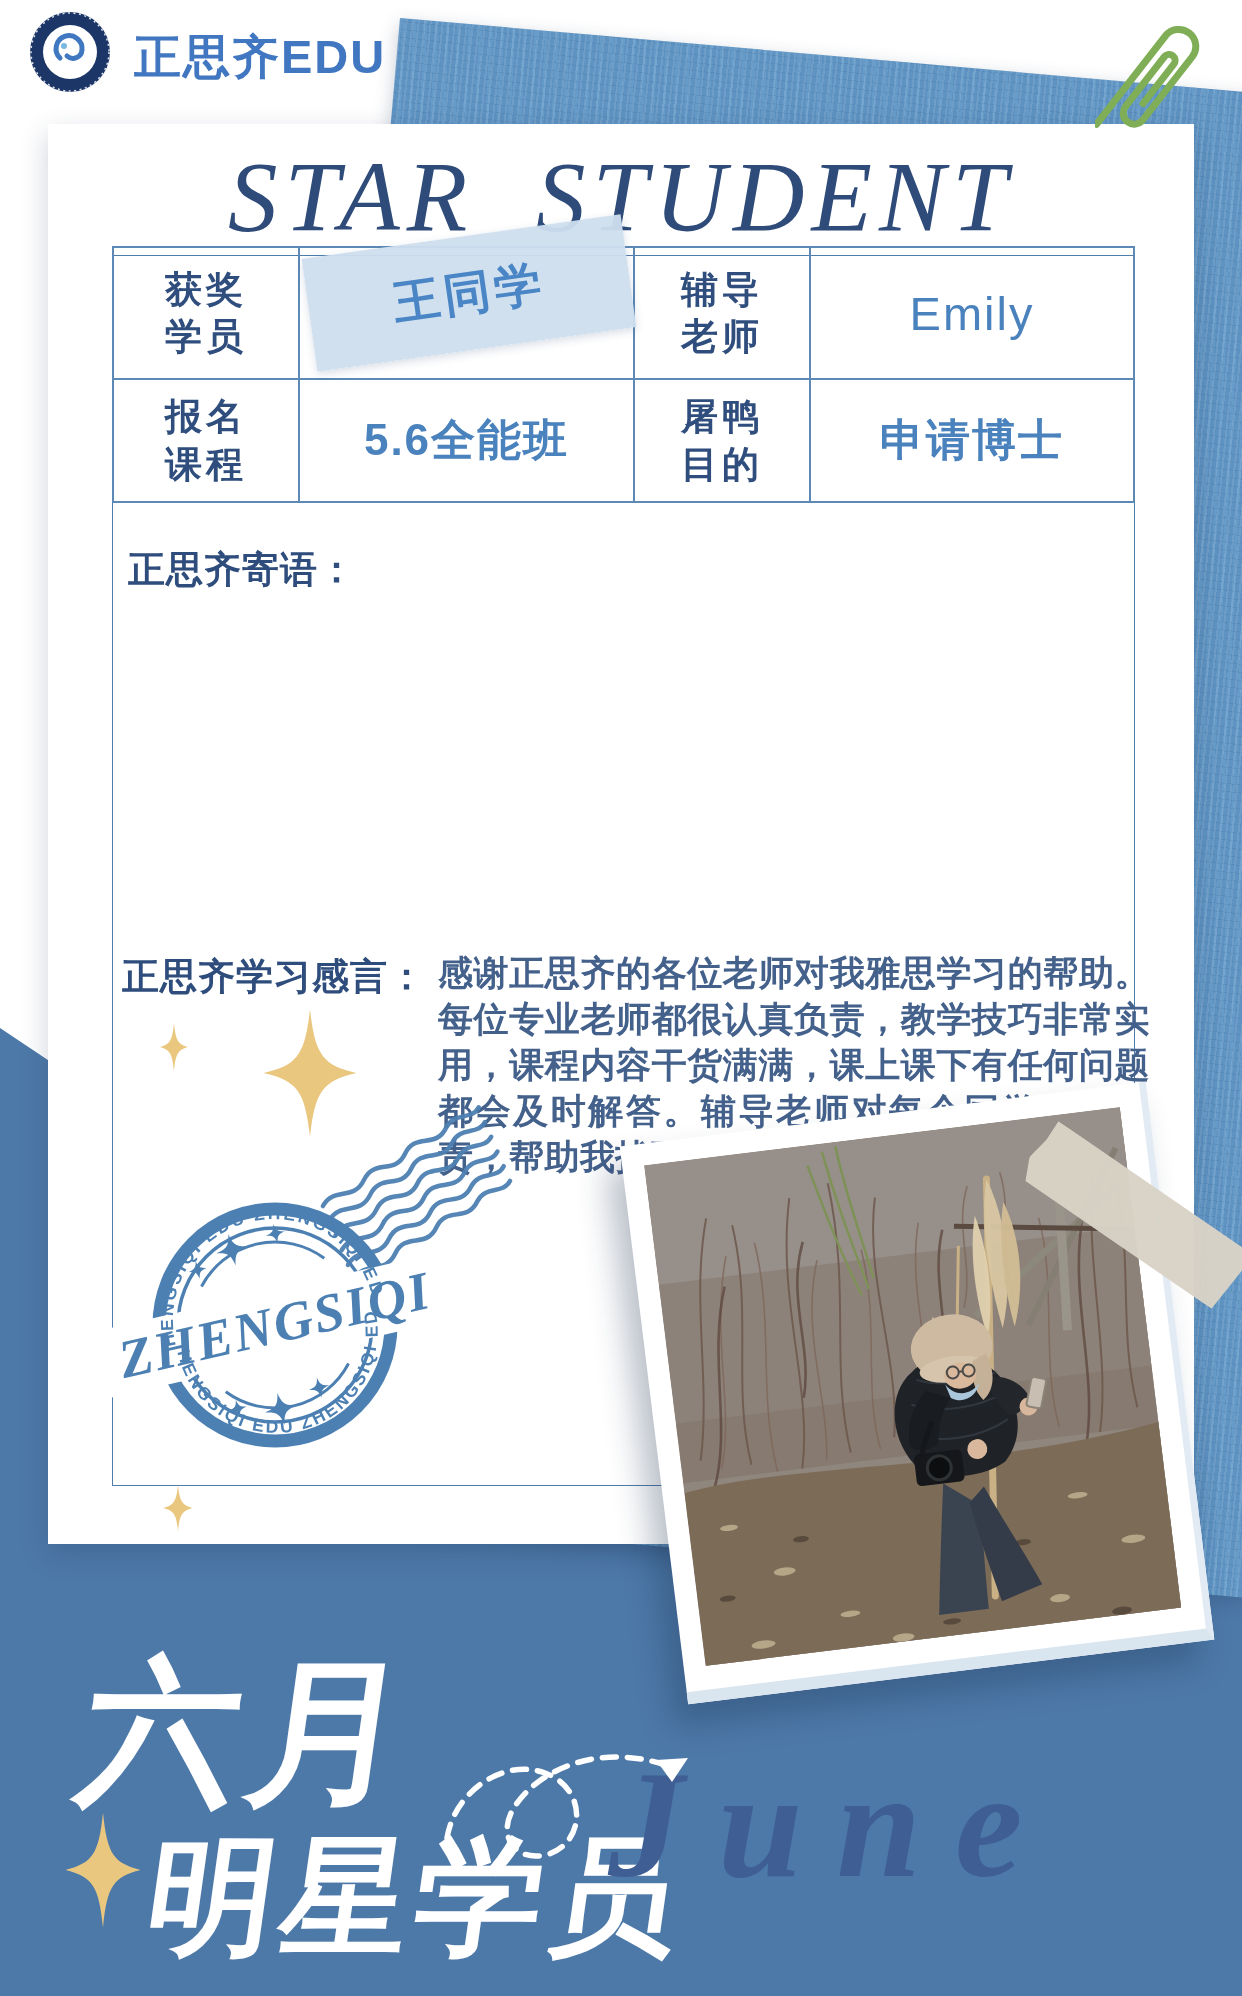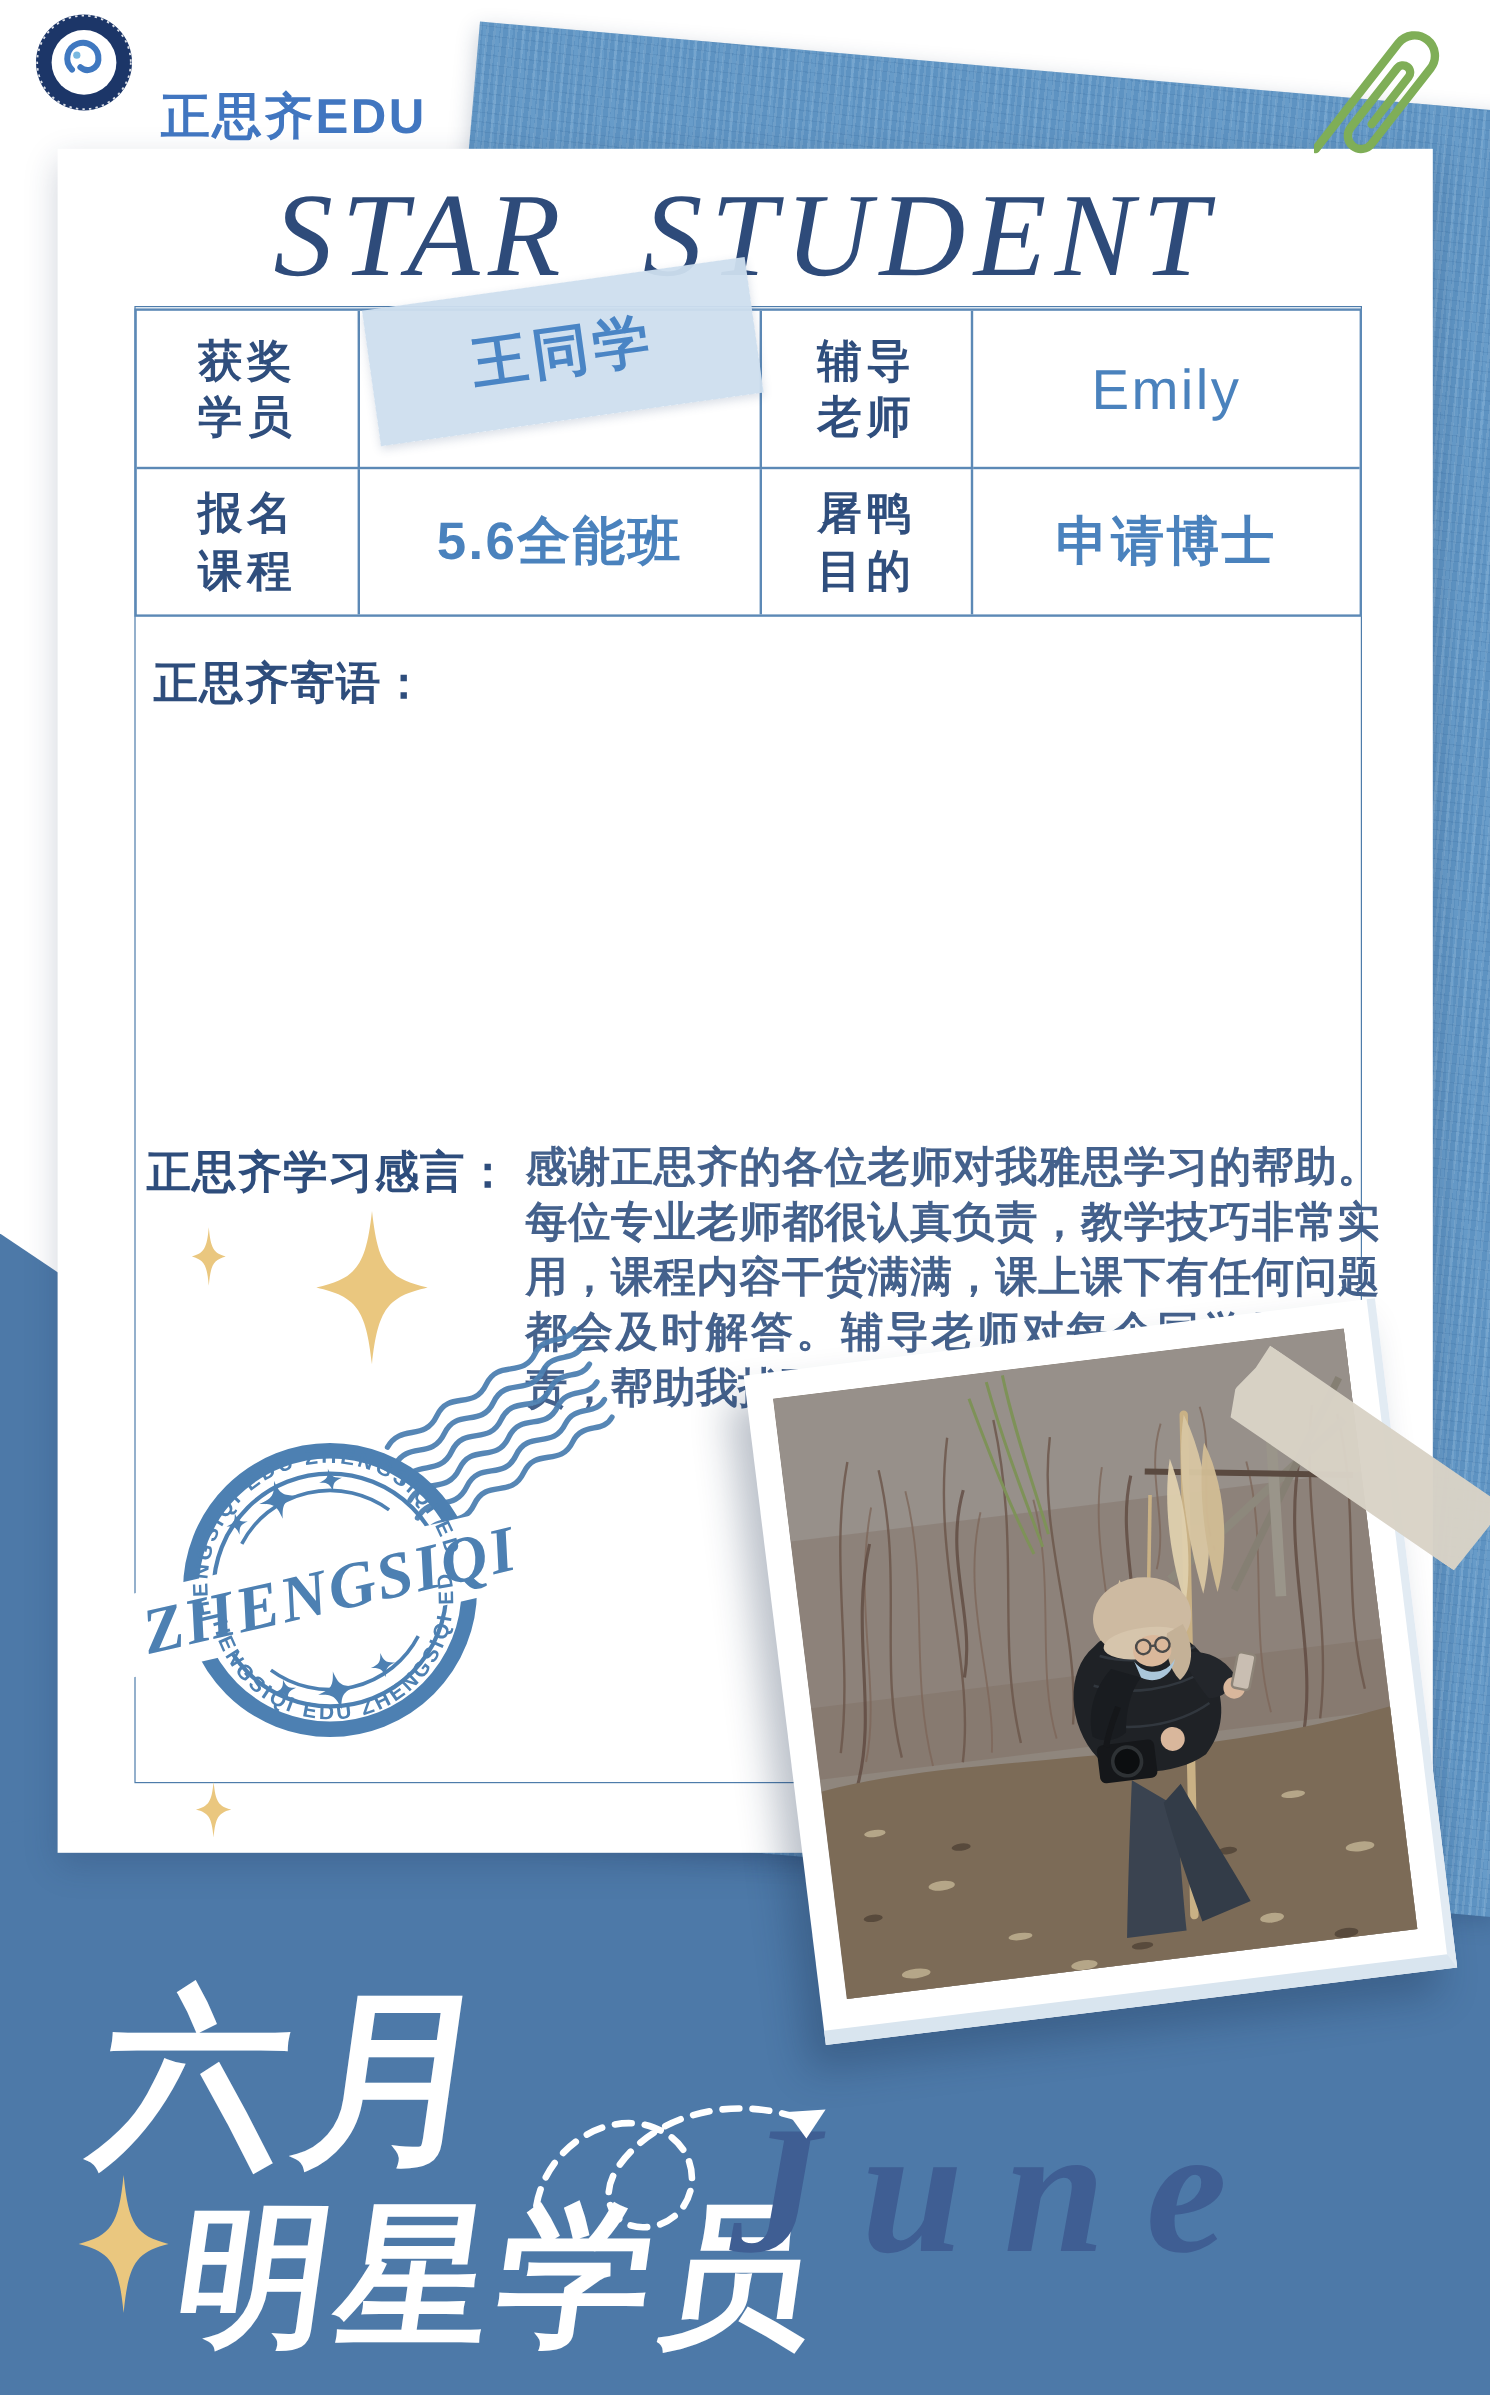--- a/index.html
+++ b/index.html
@@ -26,21 +26,21 @@
     box-shadow:0 10px 26px rgba(30,50,85,.22);}
   .inner-frame{position:absolute;left:112px;top:255px;width:1023px;height:1231px;
     border:1.5px solid #4e7cab;}
 
   
   .title{position:absolute;left:48px;top:140px;width:1146px;text-align:center;
     font-family:"Liberation Serif","DejaVu Serif",serif;font-style:italic;font-weight:normal;
     font-size:99px;letter-spacing:7px;word-spacing:30px;color:#2e4b7a;white-space:nowrap;}
 
   
-  .info-table{position:absolute;left:112px;top:257px;width:1023px;height:257px;
+  .info-table{position:absolute;left:112px;top:246px;width:1023px;height:257px;
     display:grid;grid-template-columns:186px 335px 176px 322px;grid-template-rows:132px 121px;
     border:2.5px solid #5c89b6;}
   .it-cell{display:flex;align-items:center;justify-content:center;flex-direction:column;}
   .it-cell.br{border-right:2.5px solid #5c89b6;}
   .it-cell.bb{border-bottom:2.5px solid #5c89b6;}
   .it-label{color:#2f4e7d;font-weight:bold;font-size:37px;line-height:1.28;letter-spacing:4px;text-align:center;}
   .it-value{color:#4a82bd;font-size:44px;font-weight:bold;letter-spacing:2px;}
   .it-value.lite{font-weight:normal;font-size:47px;}
   .name-tape{position:absolute;left:308px;top:236px;width:322px;height:114px;
     background:rgba(205,222,238,.95);transform:rotate(-8deg);
@@ -73,21 +73,21 @@
   .month-cn{position:absolute;left:82px;top:1628px;color:#ffffff;font-weight:bold;font-size:158px;
     letter-spacing:10px;transform:skewX(-8deg);white-space:nowrap;}
   .footer-title-cn{position:absolute;left:148px;top:1812px;color:#ffffff;font-weight:bold;font-size:128px;
     letter-spacing:6px;transform:skewX(-8deg);white-space:nowrap;}
   .month-en{position:absolute;left:608px;top:1738px;color:#3f5e93;
     font-family:"Liberation Serif","DejaVu Serif",serif;font-style:italic;font-weight:bold;
     font-size:152px;letter-spacing:34px;white-space:nowrap;}
 
   
   .logo{position:absolute;left:24px;top:6px;width:420px;height:90px;}
-  .logo-text{position:absolute;left:110px;top:20px;font-size:41px;font-weight:bold;color:#4176c0;letter-spacing:2px;margin-top:44px;}
+  .logo-text{position:absolute;left:110px;top:20px;font-size:47px;font-weight:bold;color:#4176c0;letter-spacing:2px;}
 
   svg{display:block;}
   .abs{position:absolute;}
 </style>
 </head>
 <body>
 
 <div id="stage">
 
   <div class="bg-wedge-left"></div>

